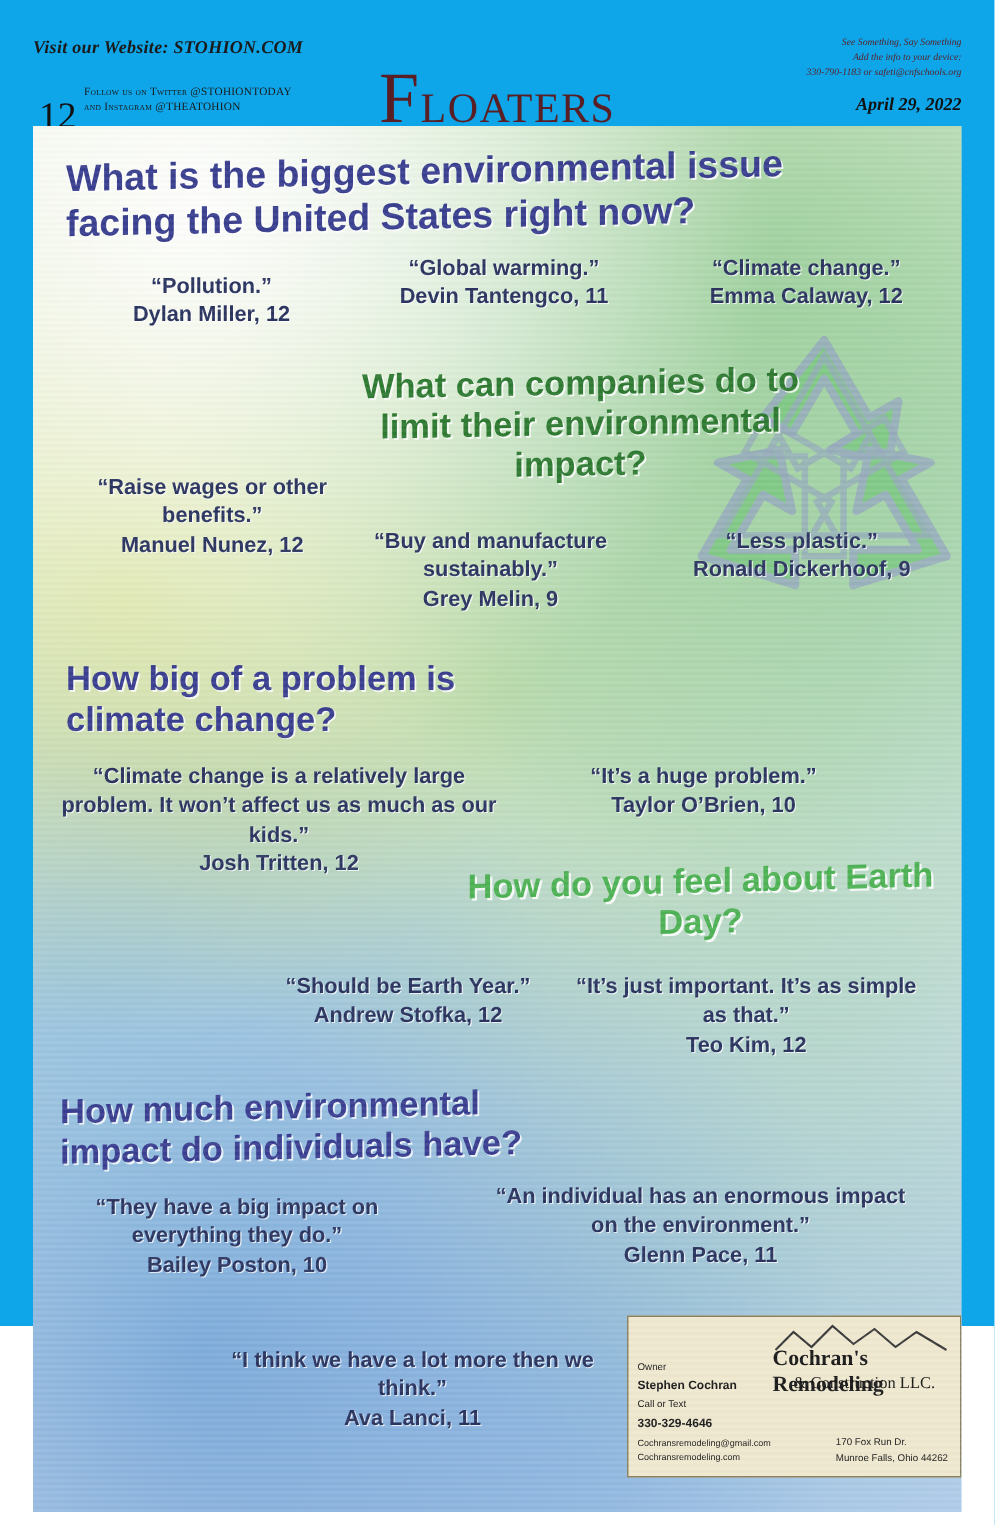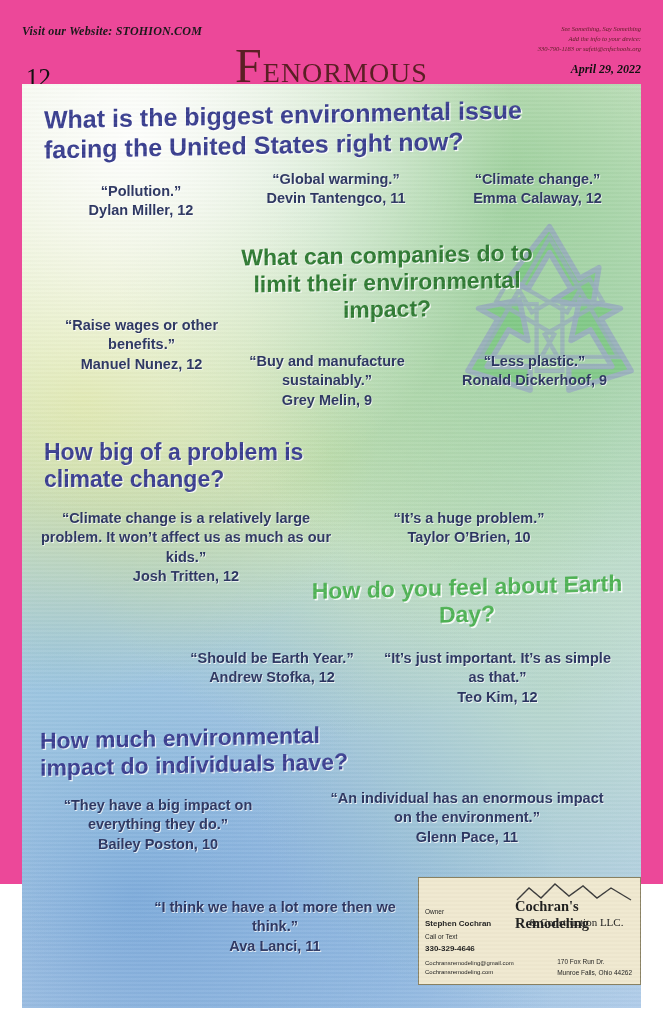--- a/index.html
+++ b/index.html
@@ -6,21 +6,21 @@
   html, body {
     margin: 0; padding: 0;
     width: 663px; height: 1024px;
     background: #ffffff;
     font-family: "Liberation Serif", serif;
     overflow: hidden;
   }
   .page {
     position: relative;
     width: 663px; height: 884px;
-    background: #ec4899;
+    background: #0ea5e9;
   }
 
   
   .masthead {
     position: absolute;
     top: 0; left: 0; right: 0; height: 84px;
     padding: 0 14px;
   }
   .mh-website {
     position: absolute; left: 22px; top: 24px;
@@ -194,21 +194,23 @@
   .ad-roof { position: absolute; left: 96px; top: 4px; }
 </style>
 </head>
 <body>
 
 <div class="page">
 
   <div class="masthead">
     <div class="mh-website">Visit our Website: STOHION.COM</div>
     <div class="mh-pagenum">12</div>
-    <div class="mh-title"><span class="cap">F</span><span>enormous</span></div>
+    <div class="mh-social" style="white-space:pre-line;">Follow us on Twitter @STOHIONTODAY
+and Instagram @THEATOHION</div>
+    <div class="mh-title"><span class="cap">F</span><span>loaters</span></div>
     <div class="mh-right" style="white-space:pre-line;">See Something, Say Something
 Add the info to your device:
 330-790-1183 or safeti@cnfschools.org</div>
     <div class="mh-date">April 29, 2022</div>
   </div>
 
   <div class="board">
 
     <svg class="recycle" viewBox="0 0 200 200">
       <g fill="#62c06b" stroke="#8e93c9" stroke-width="5" stroke-linejoin="round" opacity=".85">

